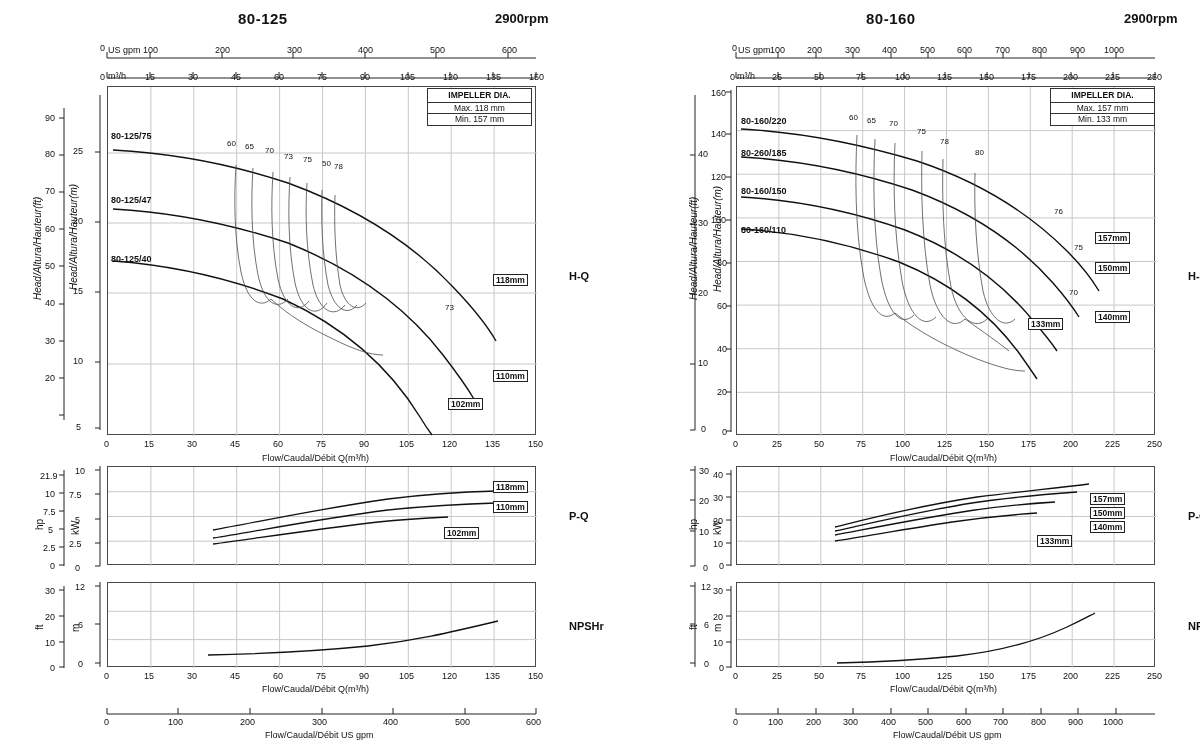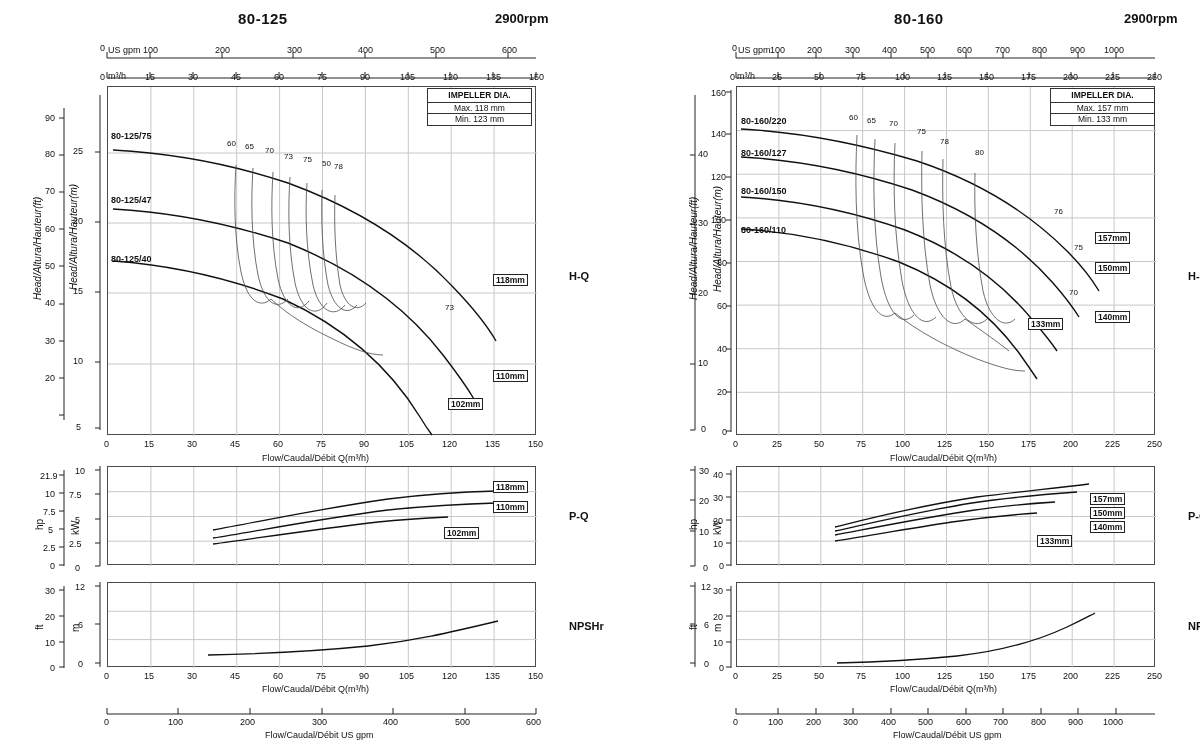--- a/index.html
+++ b/index.html
@@ -210,21 +210,21 @@
   <div class="tick" style="left:347px; top:439px;">90</div>
   <div class="tick" style="left:387px; top:439px;">105</div>
   <div class="tick" style="left:430px; top:439px;">120</div>
   <div class="tick" style="left:473px; top:439px;">135</div>
   <div class="tick" style="left:516px; top:439px;">150</div>
   <div class="axis-name" style="left:250px; top:453px;">Flow/Caudal/Débit Q(m³/h)</div>
 
   <div class="imp-box" style="left:415px; top:88px; width:105px;">
     <div class="hdr">IMPELLER DIA.</div>
     <div class="row">Max.  118 mm</div>
-    <div class="row">Min.  123 mm</div>
+    <div class="row">Min.  157 mm</div>
   </div>
 
   <div class="ann bold" style="left:99px; top:131px;">80-125/75</div>
   <div class="ann bold" style="left:99px; top:195px;">80-125/47</div>
   <div class="ann bold" style="left:99px; top:254px;">80-125/40</div>
 
   <div class="ann boxed" style="left:481px; top:274px;">118mm</div>
   <div class="ann boxed" style="left:481px; top:370px;">110mm</div>
   <div class="ann boxed" style="left:436px; top:398px;">102mm</div>
 
@@ -375,21 +375,21 @@
   <div class="tick" style="left:228px; top:717px;">200</div>
   <div class="tick" style="left:300px; top:717px;">300</div>
   <div class="tick" style="left:371px; top:717px;">400</div>
   <div class="tick" style="left:443px; top:717px;">500</div>
   <div class="tick" style="left:514px; top:717px;">600</div>
   <div class="axis-name" style="left:253px; top:730px;">Flow/Caudal/Débit  US gpm</div>
 </div>
 
 <div class="panel" id="panel-right">
 
-  <div class="pump-title" style="left:266px; top:10px;margin-left:28px;">80-160</div>
+  <div class="pump-title" style="left:266px; top:10px;">80-160</div>
   <div class="rpm-label" style="left:524px; top:11px;">2900rpm</div>
 
   <div class="tick" style="left:132px; top:43px;">0</div>
   <div class="tick" style="left:138px; top:45px;">US gpm</div>
   <div class="tick" style="left:170px; top:45px;">100</div>
   <div class="tick" style="left:207px; top:45px;">200</div>
   <div class="tick" style="left:245px; top:45px;">300</div>
   <div class="tick" style="left:282px; top:45px;">400</div>
   <div class="tick" style="left:320px; top:45px;">500</div>
   <div class="tick" style="left:357px; top:45px;">600</div>
@@ -534,21 +534,21 @@
   <div class="tick" style="left:547px; top:439px;">250</div>
   <div class="axis-name" style="left:290px; top:453px;">Flow/Caudal/Débit Q(m³/h)</div>
 
   <div class="imp-box" style="left:450px; top:88px; width:105px;">
     <div class="hdr">IMPELLER DIA.</div>
     <div class="row">Max.  157 mm</div>
     <div class="row">Min.  133 mm</div>
   </div>
 
   <div class="ann bold" style="left:141px; top:116px;">80-160/220</div>
-  <div class="ann bold" style="left:141px; top:148px;">80-160/127</div>
+  <div class="ann bold" style="left:141px; top:148px;">80-260/185</div>
   <div class="ann bold" style="left:141px; top:186px;">80-160/150</div>
   <div class="ann bold" style="left:141px; top:225px;">80-160/110</div>
 
   <div class="ann boxed" style="left:495px; top:232px;">157mm</div>
   <div class="ann boxed" style="left:495px; top:262px;">150mm</div>
   <div class="ann boxed" style="left:495px; top:311px;">140mm</div>
   <div class="ann boxed" style="left:428px; top:318px;">133mm</div>
 
   <div class="effnum" style="left:249px; top:113px;">60</div>
   <div class="effnum" style="left:267px; top:116px;">65</div>

